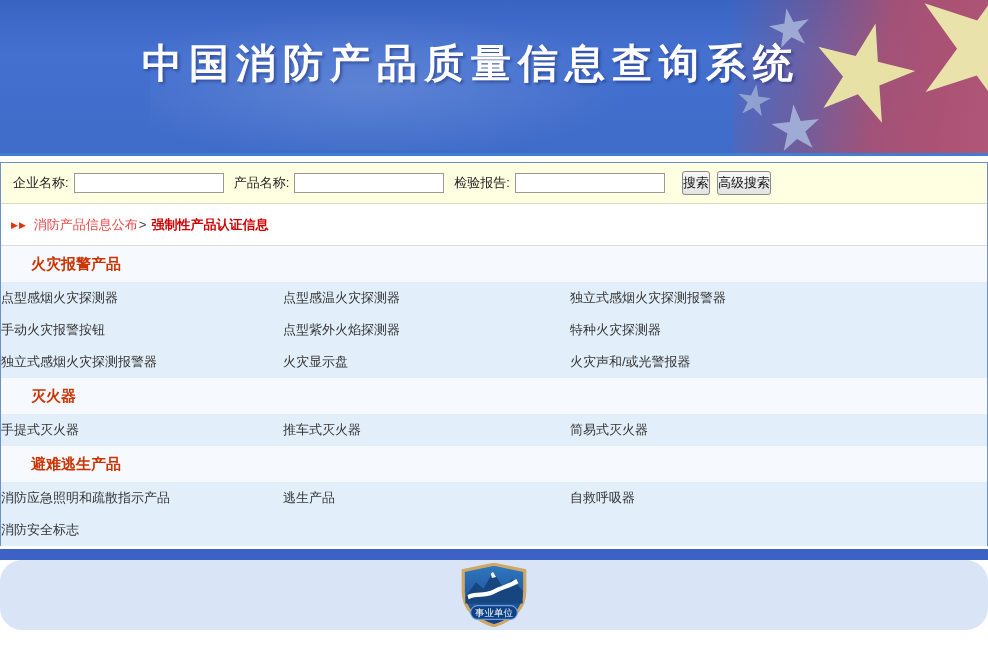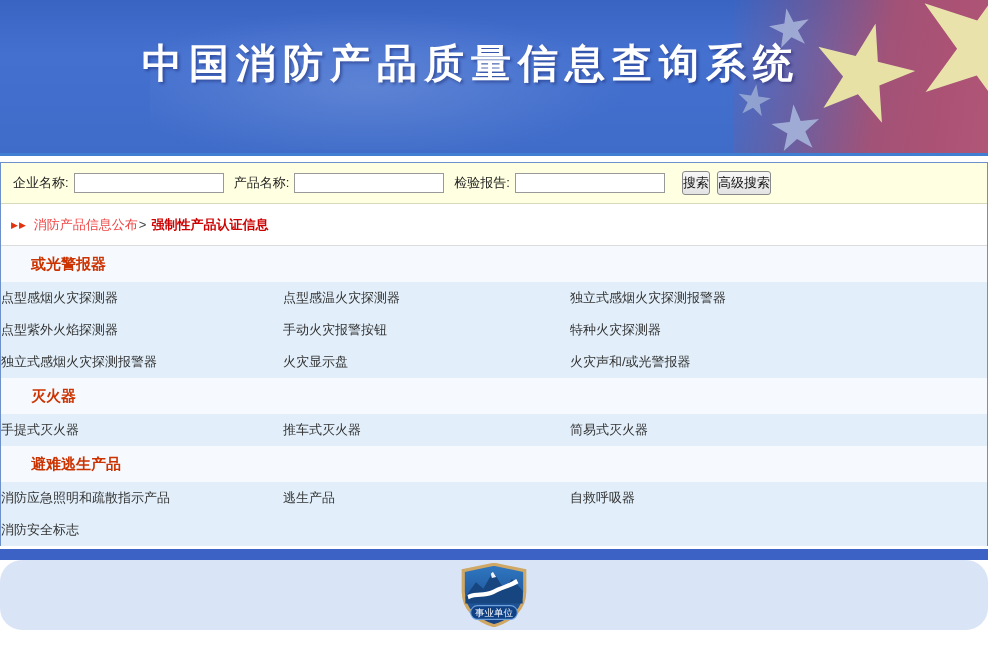--- a/index.html
+++ b/index.html
@@ -112,30 +112,30 @@
 
   <div class="breadcrumb">
     <span class="arrows">▶▶</span>
     <a class="crumb-parent">消防产品信息公布</a>
     <span class="crumb-sep">&gt;</span>
     <span class="crumb-current">强制性产品认证信息</span>
   </div>
 
   <div>
       <div>
-        <div class="section-title">或光警报器</div>
+        <div class="section-title">火灾报警产品</div>
         <div class="product-rows">
           <div class="product-row">
             <a class="product-link">点型感烟火灾探测器</a>
             <a class="product-link">点型感温火灾探测器</a>
             <a class="product-link">独立式感烟火灾探测报警器</a>
           </div>
           <div class="product-row">
+            <a class="product-link">手动火灾报警按钮</a>
             <a class="product-link">点型紫外火焰探测器</a>
-            <a class="product-link">手动火灾报警按钮</a>
             <a class="product-link">特种火灾探测器</a>
           </div>
           <div class="product-row">
             <a class="product-link">独立式感烟火灾探测报警器</a>
             <a class="product-link">火灾显示盘</a>
             <a class="product-link">火灾声和/或光警报器</a>
           </div>
         </div>
       </div>
       <div>

